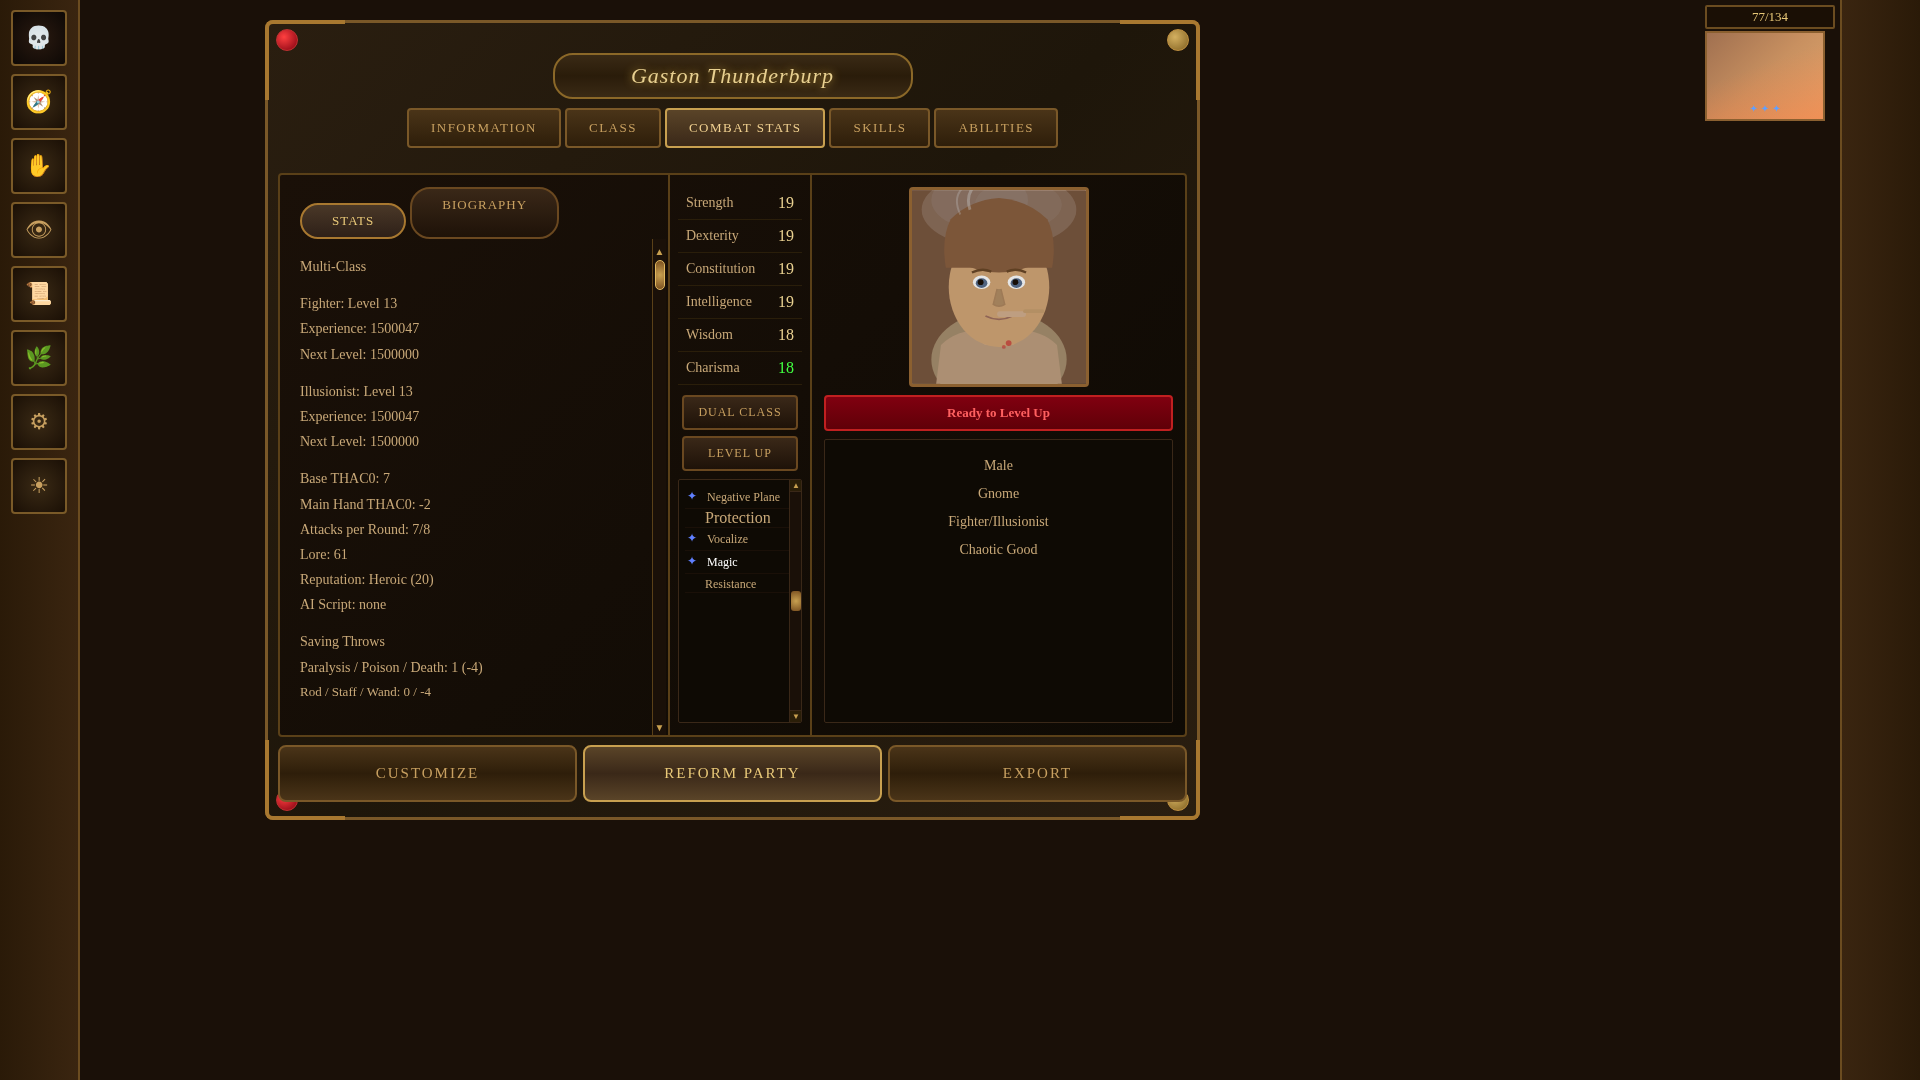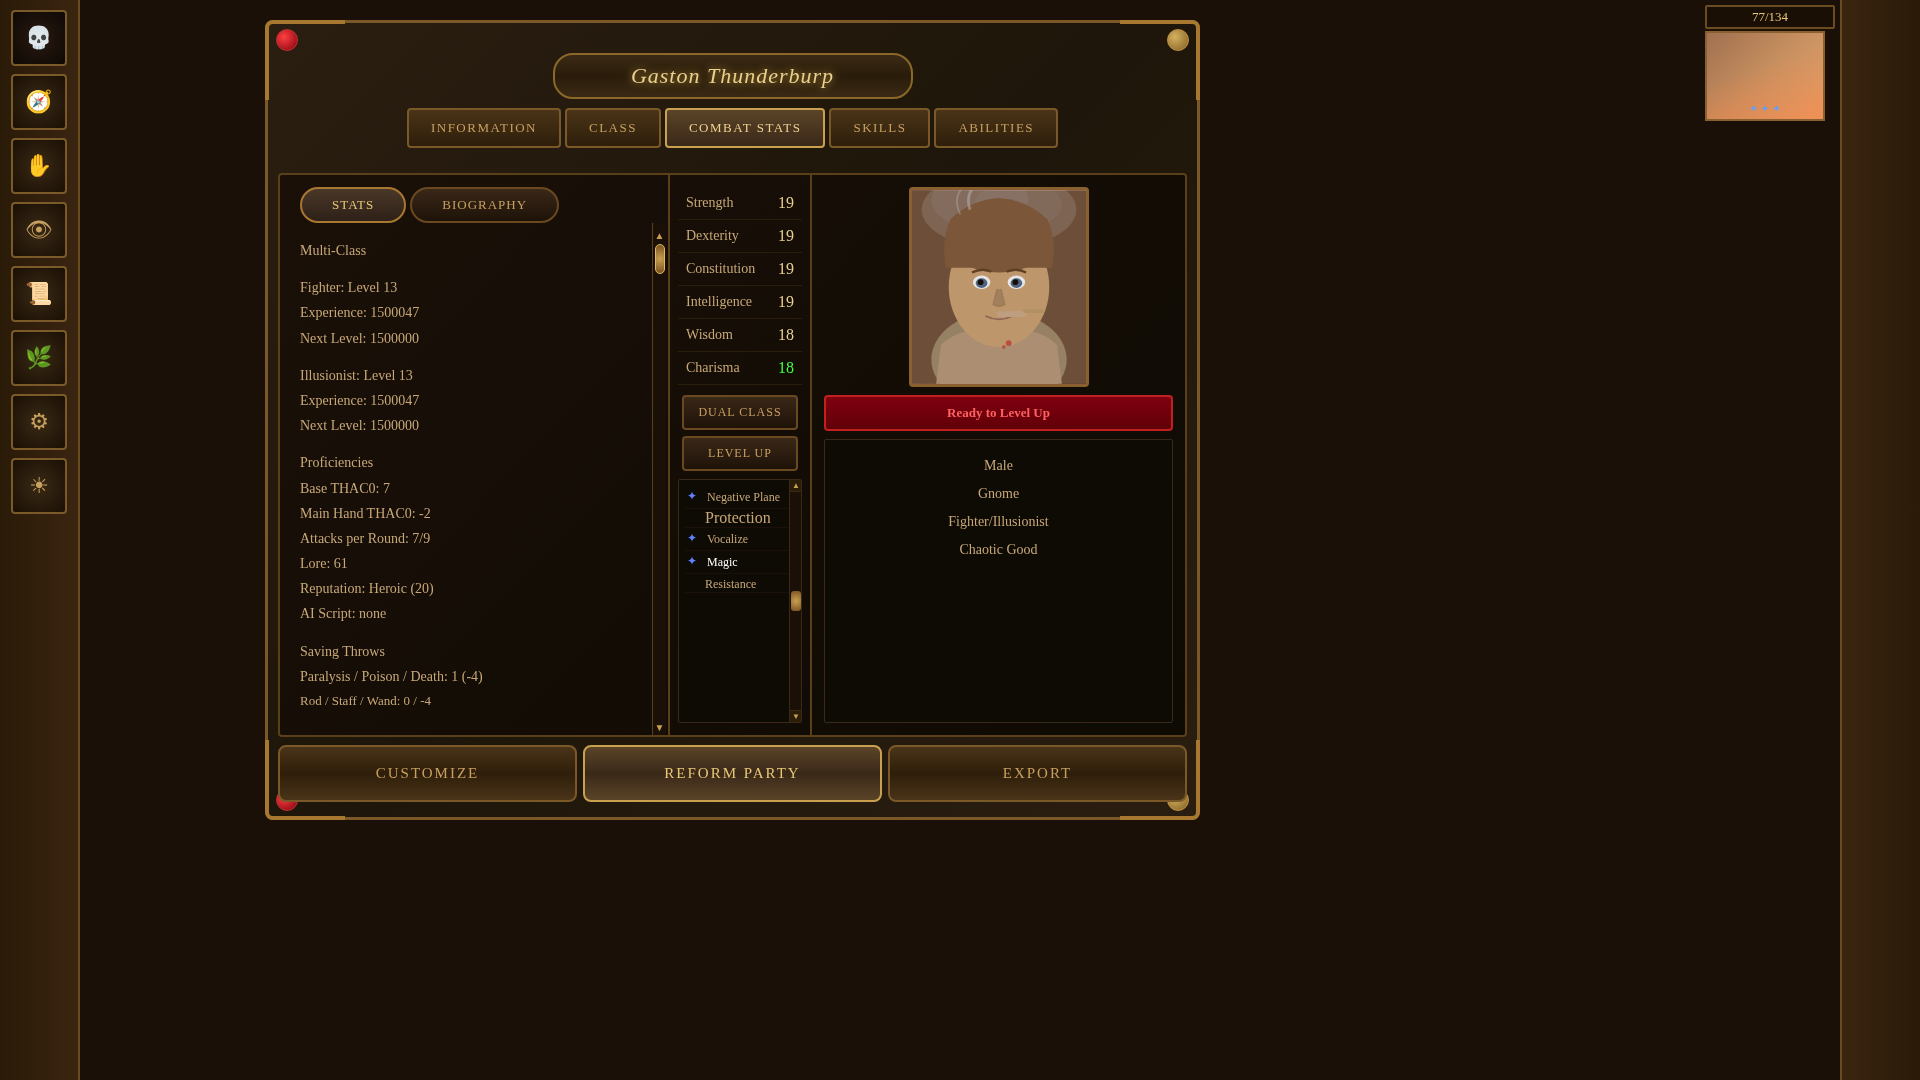--- a/index.html
+++ b/index.html
@@ -197,20 +197,21 @@
       font-size: 13px;
       letter-spacing: 1px;
       cursor: pointer;
       text-transform: uppercase;
     }
 
     .sub-tab.active {
       background: linear-gradient(to bottom, #4a3828, #2e2018);
       border-color: #a87830;
       color: #e8c878;
+      margin-top: 16px;
     }
 
     .stats-content {
       flex: 1;
       padding: 15px 20px;
       color: #c8a878;
       font-size: 14px;
       line-height: 1.8;
       overflow: hidden;
       position: relative;
@@ -638,24 +639,23 @@
           <div style="color:#c8a878; font-size:14px; margin-bottom:8px;">Next Level: 1500000</div>
         </div>
 
         <div class="stats-section">
           <div style="color:#c8a878; font-size:14px;">Illusionist: Level 13</div>
           <div style="color:#c8a878; font-size:14px;">Experience: 1500047</div>
           <div style="color:#c8a878; font-size:14px; margin-bottom:8px;">Next Level: 1500000</div>
         </div>
 
         <div class="stats-section">
-          <div style="color:#c8a878; font-size:14px;">Proficiencies</div>
           <div style="color:#c8a878; font-size:14px;">Base THAC0: 7</div>
           <div style="color:#c8a878; font-size:14px;">Main Hand THAC0: -2</div>
-          <div style="color:#c8a878; font-size:14px;">Attacks per Round: 7/9</div>
+          <div style="color:#c8a878; font-size:14px;">Attacks per Round: 7/8</div>
           <div style="color:#c8a878; font-size:14px;">Lore: 61</div>
           <div style="color:#c8a878; font-size:14px;">Reputation: Heroic (20)</div>
           <div style="color:#c8a878; font-size:14px; margin-bottom:0;">AI Script: none</div>
         </div>
 
         <div class="stats-section">
           <div style="color:#c8a878; font-size:14px;">Saving Throws</div>
           <div style="color:#c8a878; font-size:14px;">Paralysis / Poison / Death: 1 (-4)</div>
           <div style="color:#c8a878; font-size:13px;">Rod / Staff / Wand: 0 / -4</div>
         </div>

